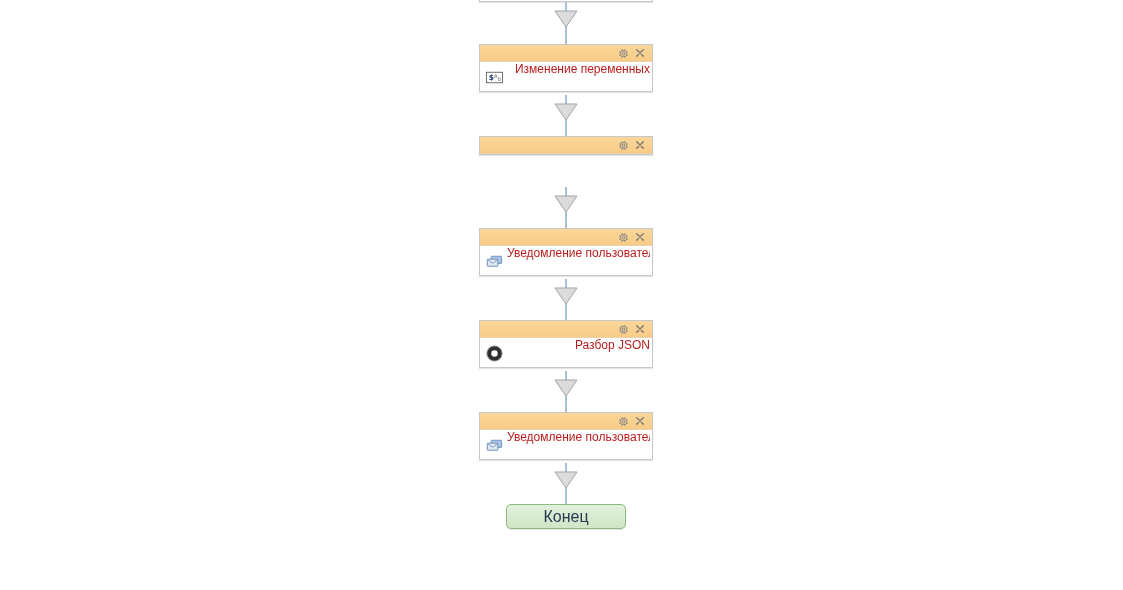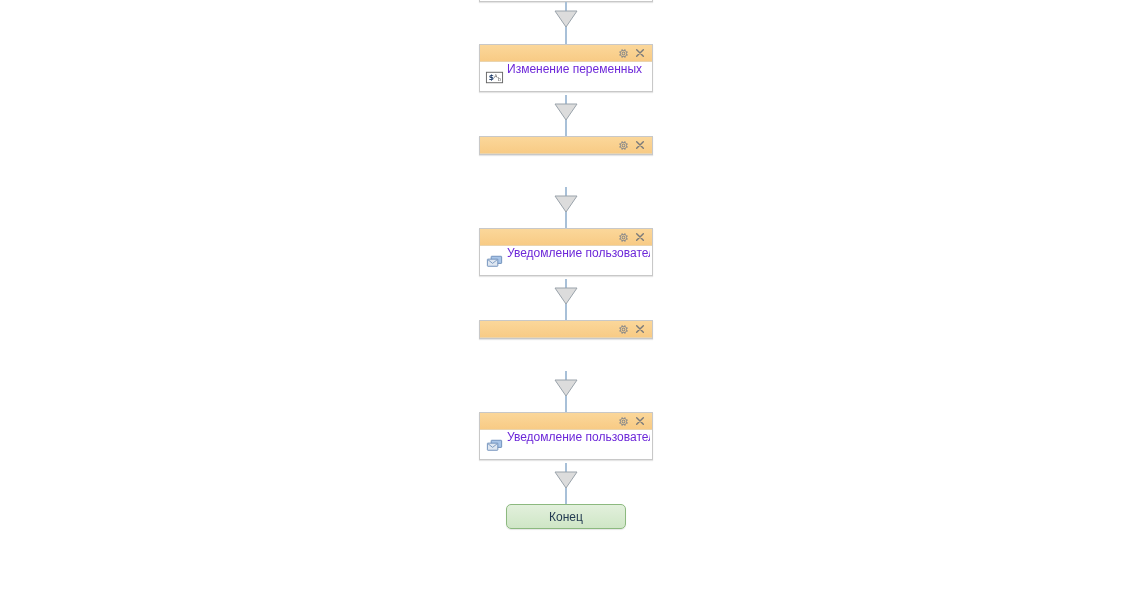--- a/index.html
+++ b/index.html
@@ -92,23 +92,24 @@
     height: 19px;
     display: block;
   }
   .node-label {
     position: absolute;
     left: 27px;
     top: 0px;
     right: 2px;
     font-size: 12px;
     line-height: 14px;
-    color: #6d28d9;
+    color: #b91c1c;
     white-space: nowrap;
     overflow: hidden;
+    text-align: right;
   }
 
   
   .node-partial {
     position: absolute;
     left: 479px;
     top: -6px;
     width: 174px;
     height: 8px;
     border: 1px solid #c8c8c8;
@@ -128,21 +129,21 @@
     border: 1px solid #8cb97f;
     border-radius: 5px;
     background: linear-gradient(to bottom, #e2f0dc 0%, #cfe6c6 100%);
     display: flex;
     align-items: center;
     justify-content: center;
     box-sizing: border-box;
     box-shadow: 0 1px 1px rgba(0,0,0,0.10);
   }
   .end-label {
-    font-size: 12px;
+    font-size: 16px;
     color: #243b52;
   }
 </style>
 </head>
 <body>
 
 <div id="canvas">
 
   <div class="node-partial"></div>
 
@@ -246,20 +247,29 @@
           <path fill="#8a8a8a" d="M8 5.2a2.8 2.8 0 1 0 0 5.6 2.8 2.8 0 0 0 0-5.6zm0 4.2a1.4 1.4 0 1 1 0-2.8 1.4 1.4 0 0 1 0 2.8z"></path>
           <path fill="#8a8a8a" d="M14.2 9.3l-1.2-.5a5.2 5.2 0 0 0 0-1.6l1.2-.5-.9-2.2-1.2.5a5.2 5.2 0 0 0-1.1-1.1l.5-1.2L9.3 1.8l-.5 1.2a5.2 5.2 0 0 0-1.6 0L6.7 1.8 4.5 2.7l.5 1.2a5.2 5.2 0 0 0-1.1 1.1l-1.2-.5-.9 2.2 1.2.5a5.2 5.2 0 0 0 0 1.6l-1.2.5.9 2.2 1.2-.5c.33.44.71.82 1.15 1.13l-.5 1.2 2.2.9.5-1.2a5.2 5.2 0 0 0 1.6 0l.5 1.2 2.2-.9-.5-1.2c.44-.31.82-.69 1.13-1.13l1.2.5.9-2.2zM8 12a4 4 0 1 1 0-8 4 4 0 0 1 0 8z"></path>
         </svg>
       </span>
       <span class="hdr-btn">
         <svg width="10" height="10" viewBox="0 0 12 12">
           <path stroke="#7a7a7a" stroke-width="1.7" stroke-linecap="round" d="M2 2 L10 10 M10 2 L2 10"></path>
         </svg>
       </span>
     </div>
+    <div class="node-body">
+      <svg class="node-icon" viewBox="0 0 20 20">
+        <circle cx="10" cy="10" r="8" fill="#2f2f2f"></circle>
+        <circle cx="10" cy="10" r="8" fill="none" stroke="#8e8e8e" stroke-width="1"></circle>
+        <circle cx="10" cy="10" r="3.4" fill="#ffffff"></circle>
+        <path d="M10 6.6 a3.4 3.4 0 0 1 0 6.8 a2.2 2.2 0 0 0 0-6.8z" fill="#6f6f6f"></path>
+      </svg>
+      <div class="node-label">Разбор JSON</div>
+    </div>
   </div>
 
   <div class="connector" style="top:371px; height:42px;">
     <div class="line"></div>
     <svg class="arrow-outline" viewBox="0 0 24 18">
       <polygon points="1,1 23,1 12,17" fill="#dcdcdc" stroke="#9aa3ab" stroke-width="1"></polygon>
     </svg>
   </div>
 
   <div class="node" style="top:412px;">

